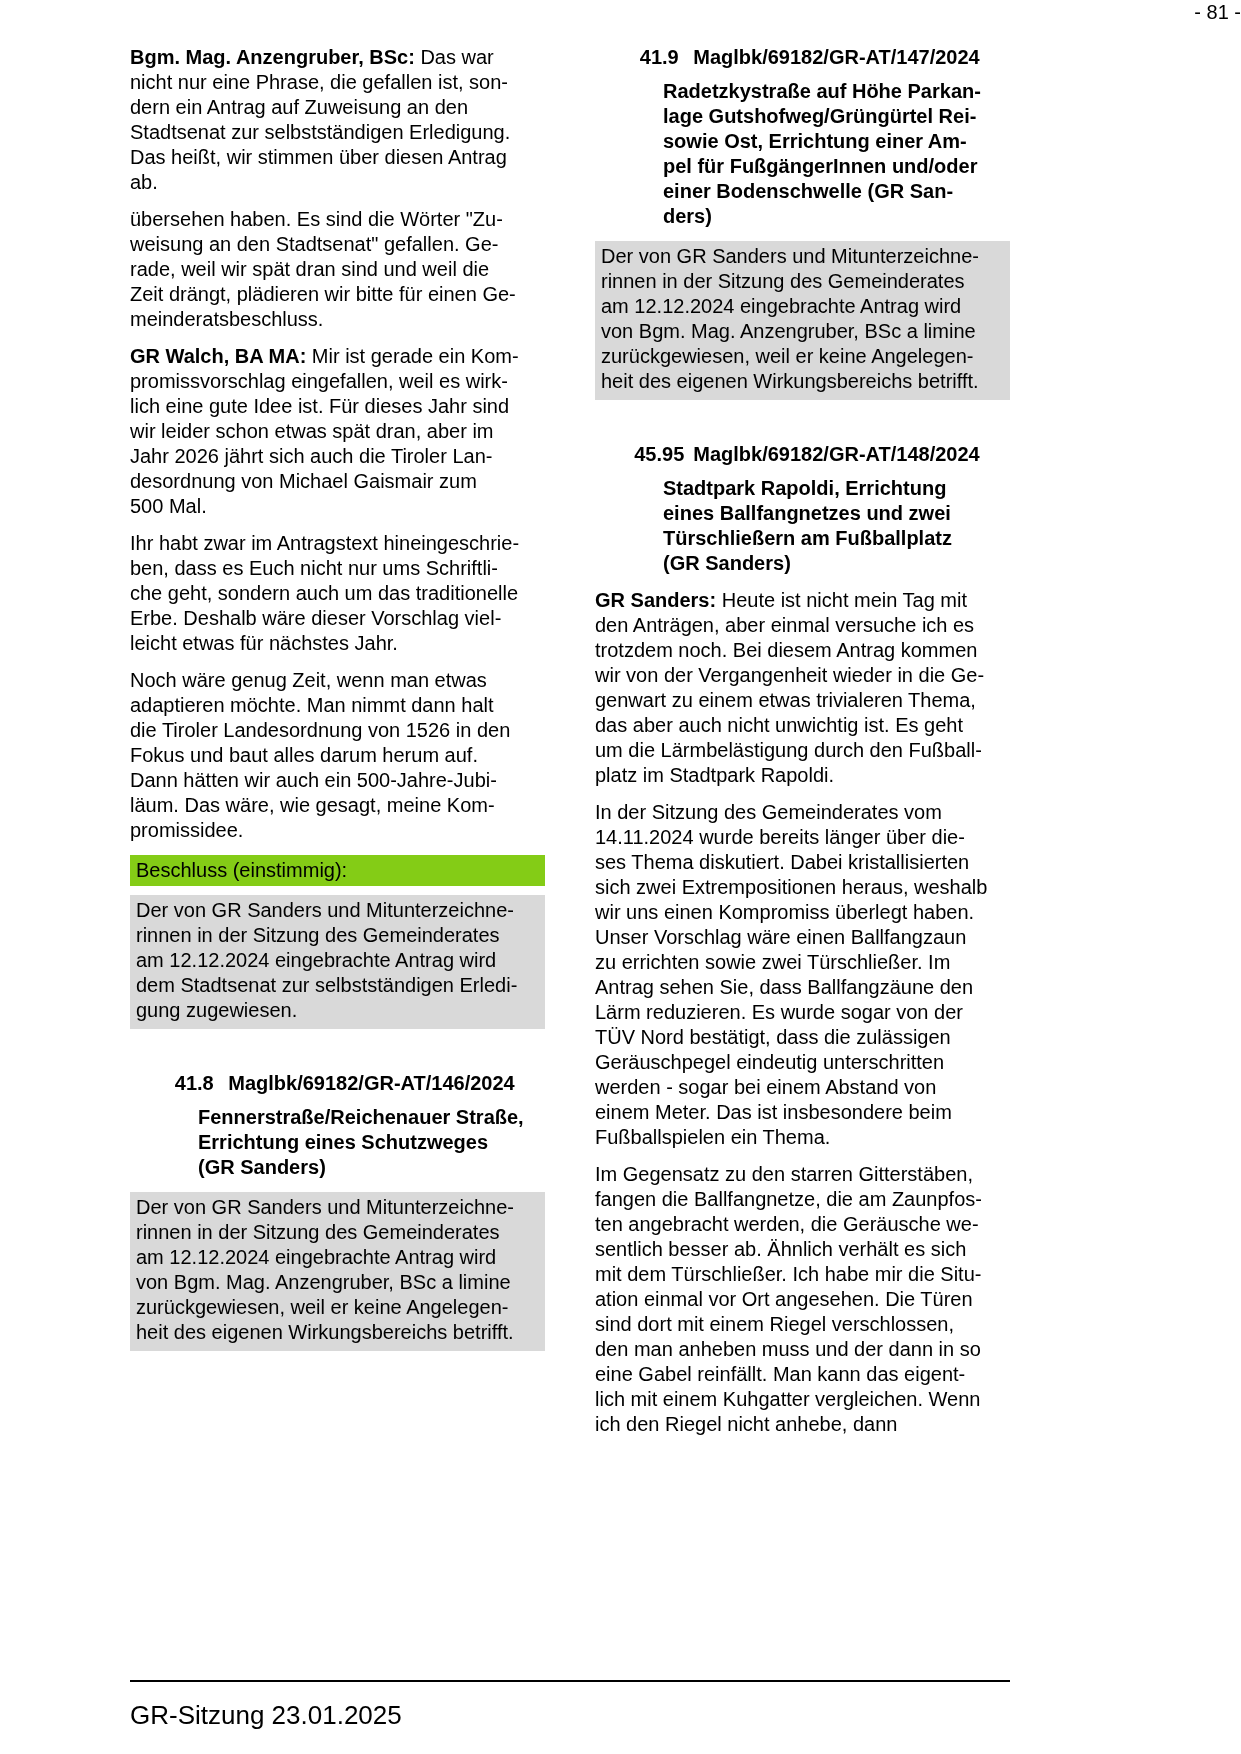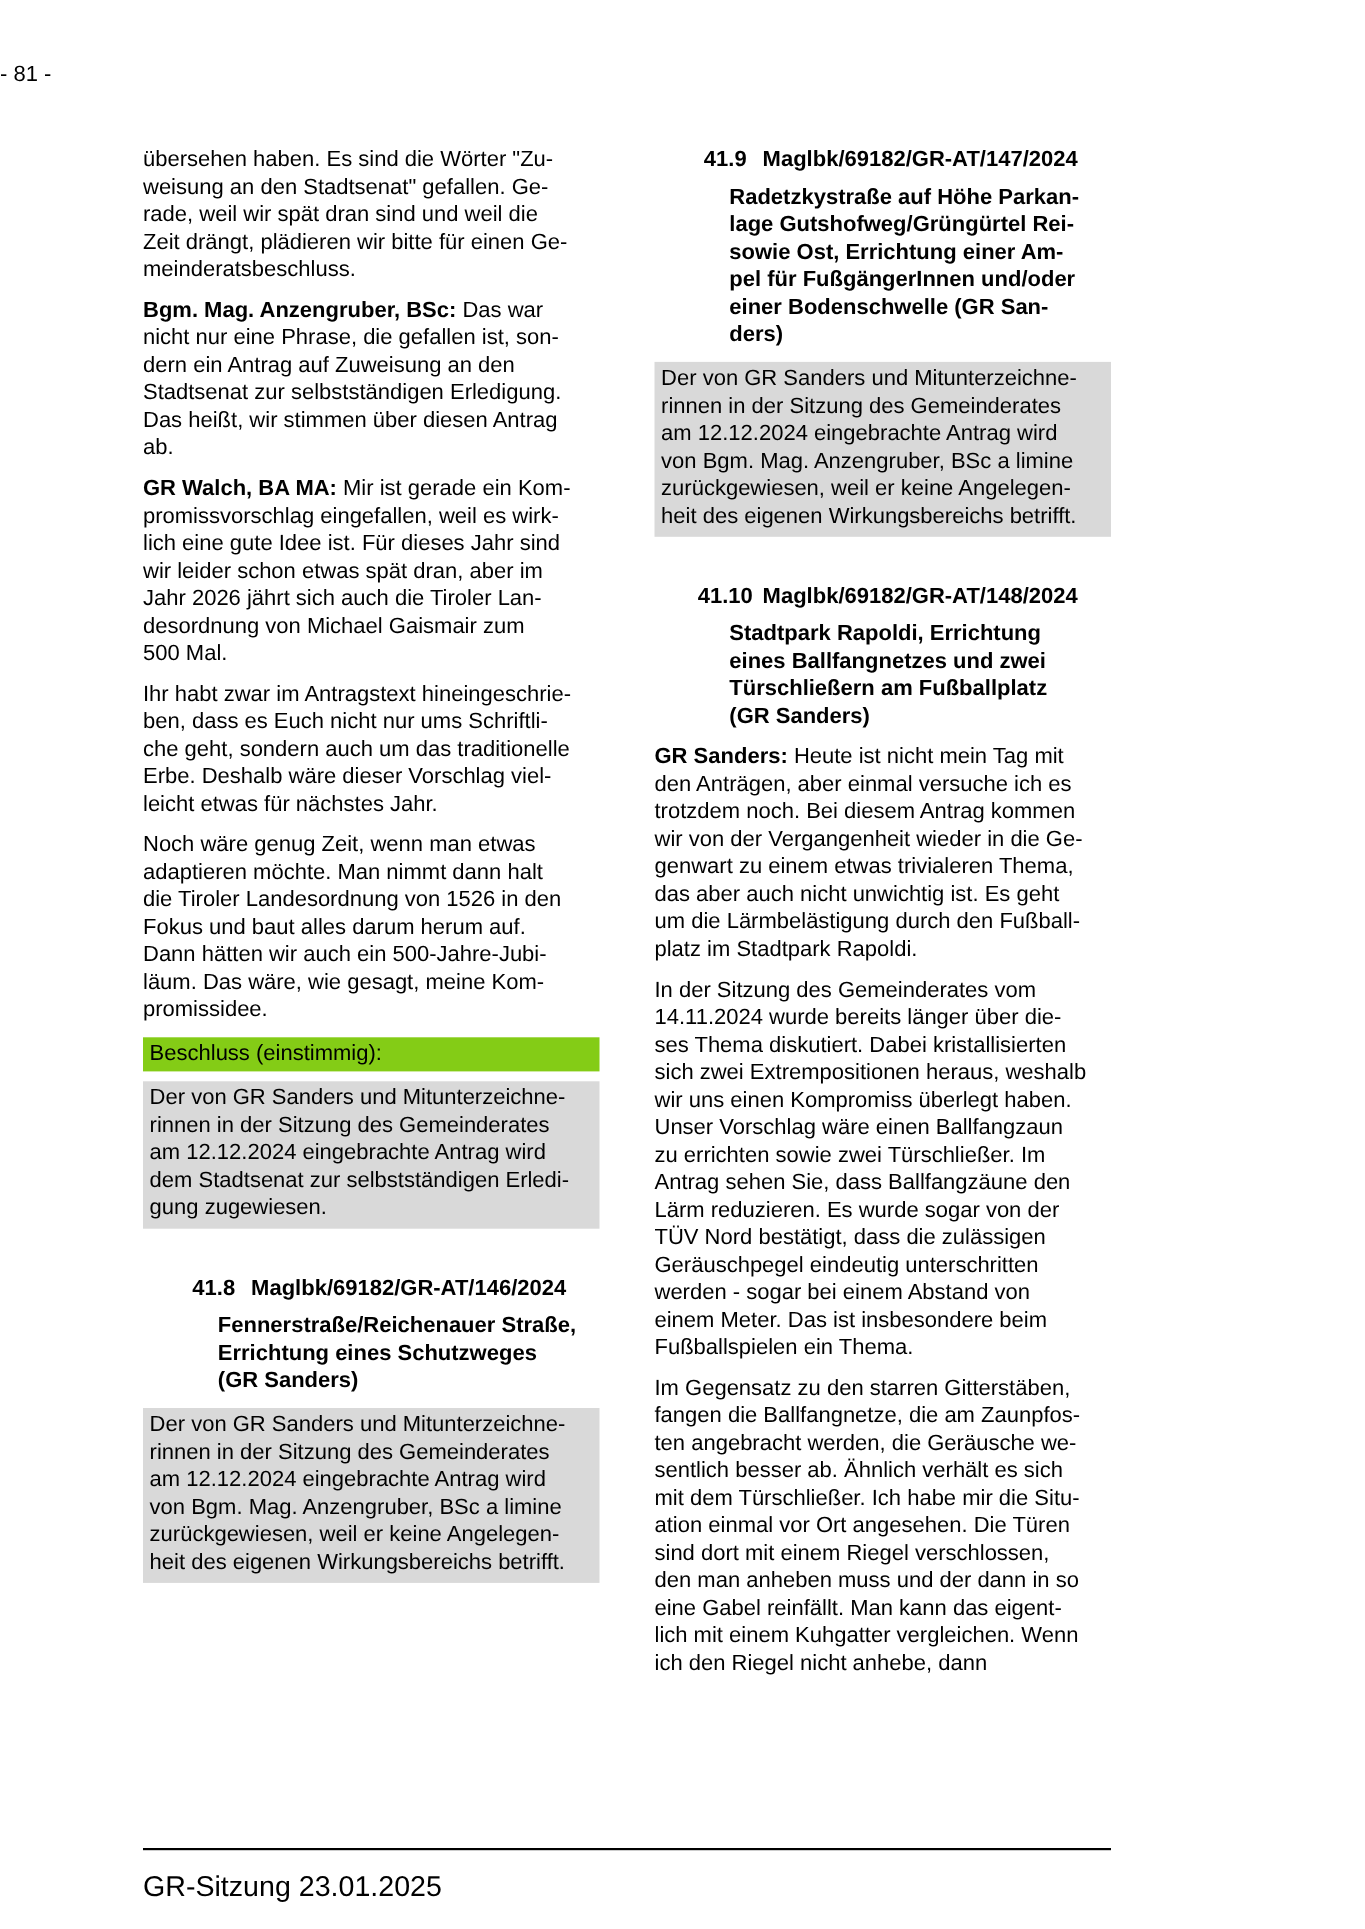--- a/index.html
+++ b/index.html
@@ -13,23 +13,22 @@
     height: 1754px;
     margin: 0 auto;
     background: #ffffff;
     color: #000000;
     font-family: "Liberation Sans", sans-serif;
     font-size: 20px;
     line-height: 25px;
     overflow: hidden;
   }
   .pageno {
-    padding-top: 56px;
-    margin-bottom: 52px;
-    text-align: left;
+    margin-bottom: 20px;
+    text-align: right;
   }
   .content {
     width: 880px;
     margin-left: 130px;
     display: flex;
     gap: 50px;
   }
   .col {
     width: 415px;
     flex: 0 0 415px;
@@ -83,31 +82,31 @@
 </head>
 <body>
 
 <div class="page">
 
   <div class="pageno">- 81 -</div>
 
   <div class="content">
 
     <div class="col">
-      <p class="body pre">übersehen haben. Es sind die Wörter "Zu-
-weisung an den Stadtsenat" gefallen. Ge-
-rade, weil wir spät dran sind und weil die
-Zeit drängt, plädieren wir bitte für einen Ge-
-meinderatsbeschluss.</p>
       <p class="body"><span class="speaker">Bgm. Mag. Anzengruber, BSc:</span> <span class="pre">Das war
 nicht nur eine Phrase, die gefallen ist, son-
 dern ein Antrag auf Zuweisung an den
 Stadtsenat zur selbstständigen Erledigung.
 Das heißt, wir stimmen über diesen Antrag
 ab.</span></p>
+      <p class="body pre">übersehen haben. Es sind die Wörter "Zu-
+weisung an den Stadtsenat" gefallen. Ge-
+rade, weil wir spät dran sind und weil die
+Zeit drängt, plädieren wir bitte für einen Ge-
+meinderatsbeschluss.</p>
       <p class="body"><span class="speaker">GR Walch, BA MA:</span> <span class="pre">Mir ist gerade ein Kom-
 promissvorschlag eingefallen, weil es wirk-
 lich eine gute Idee ist. Für dieses Jahr sind
 wir leider schon etwas spät dran, aber im
 Jahr 2026 jährt sich auch die Tiroler Lan-
 desordnung von Michael Gaismair zum
 500 Mal.</span></p>
       <p class="body pre">Ihr habt zwar im Antragstext hineingeschrie-
 ben, dass es Euch nicht nur ums Schriftli-
 che geht, sondern auch um das traditionelle
@@ -147,21 +146,21 @@
 pel für FußgängerInnen und/oder
 einer Bodenschwelle (GR San-
 ders)</div>
       <div class="gray pre">Der von GR Sanders und Mitunterzeichne-
 rinnen in der Sitzung des Gemeinderates
 am 12.12.2024 eingebrachte Antrag wird
 von Bgm. Mag. Anzengruber, BSc a limine
 zurückgewiesen, weil er keine Angelegen-
 heit des eigenen Wirkungsbereichs betrifft.</div>
 
-      <div class="sec-head"><span class="sec-num">41.10</span><span class="sec-code">Maglbk/69182/GR-AT/148/2024</span></div>
+      <div class="sec-head"><span class="sec-num">45.95</span><span class="sec-code">Maglbk/69182/GR-AT/148/2024</span></div>
       <div class="sec-title pre">Stadtpark Rapoldi, Errichtung
 eines Ballfangnetzes und zwei
 Türschließern am Fußballplatz
 (GR Sanders)</div>
 
       <p class="body"><span class="speaker">GR Sanders:</span> <span class="pre">Heute ist nicht mein Tag mit
 den Anträgen, aber einmal versuche ich es
 trotzdem noch. Bei diesem Antrag kommen
 wir von der Vergangenheit wieder in die Ge-
 genwart zu einem etwas trivialeren Thema,

